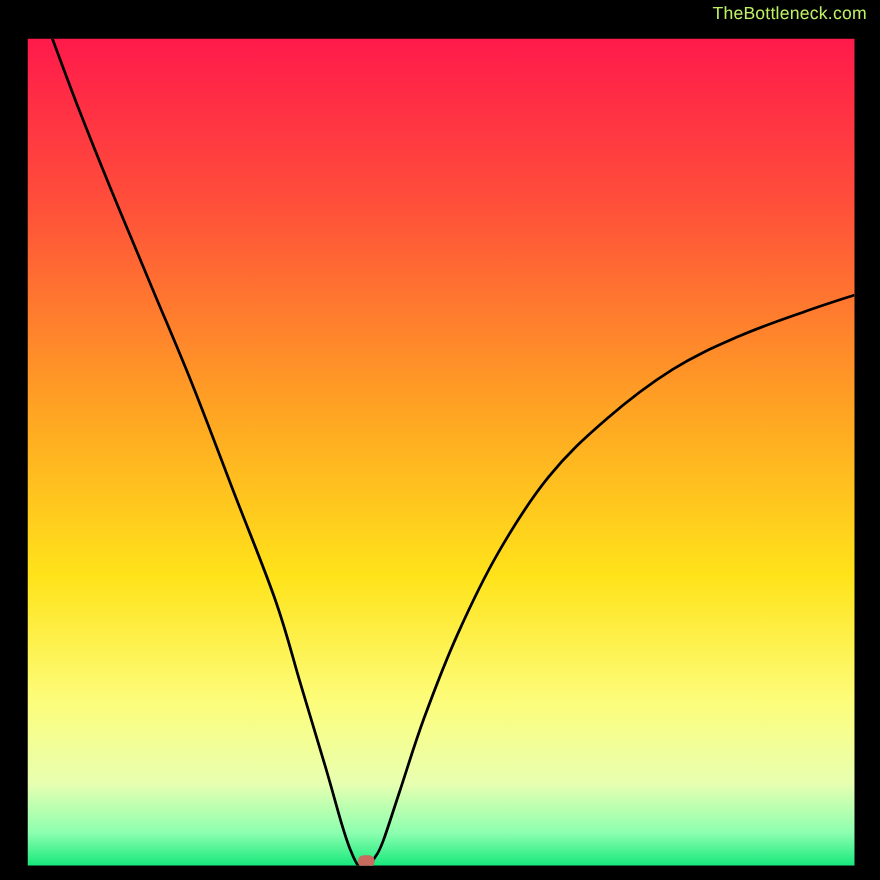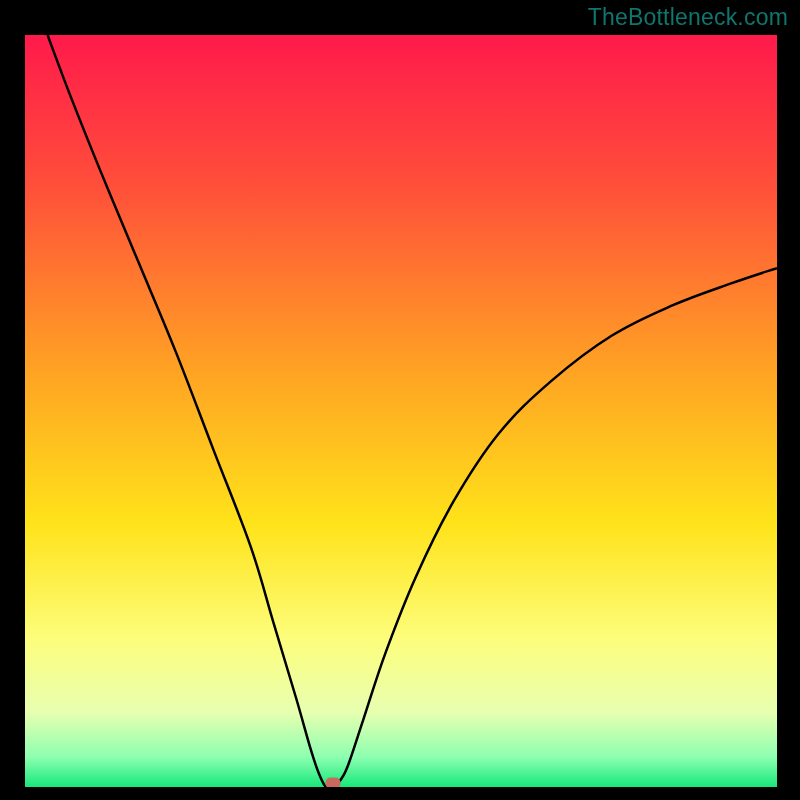--- a/index.html
+++ b/index.html
@@ -8,22 +8,22 @@
     height: 800px;
     background: #000;
     position: relative;
     overflow: hidden;
     font-family: Arial, Helvetica, sans-serif;
   }
   .watermark {
     position: absolute;
     top: 4px;
     right: 12px;
-    color: #0f766e;
-    font-size: 23px;
+    color: #bef264;
+    font-size: 16px;
     letter-spacing: 0.2px;
     z-index: 5;
   }
   .plot-frame {
     position: absolute;
     background: #000;
   }
   .plot-area {
     position: absolute;
     overflow: hidden;

